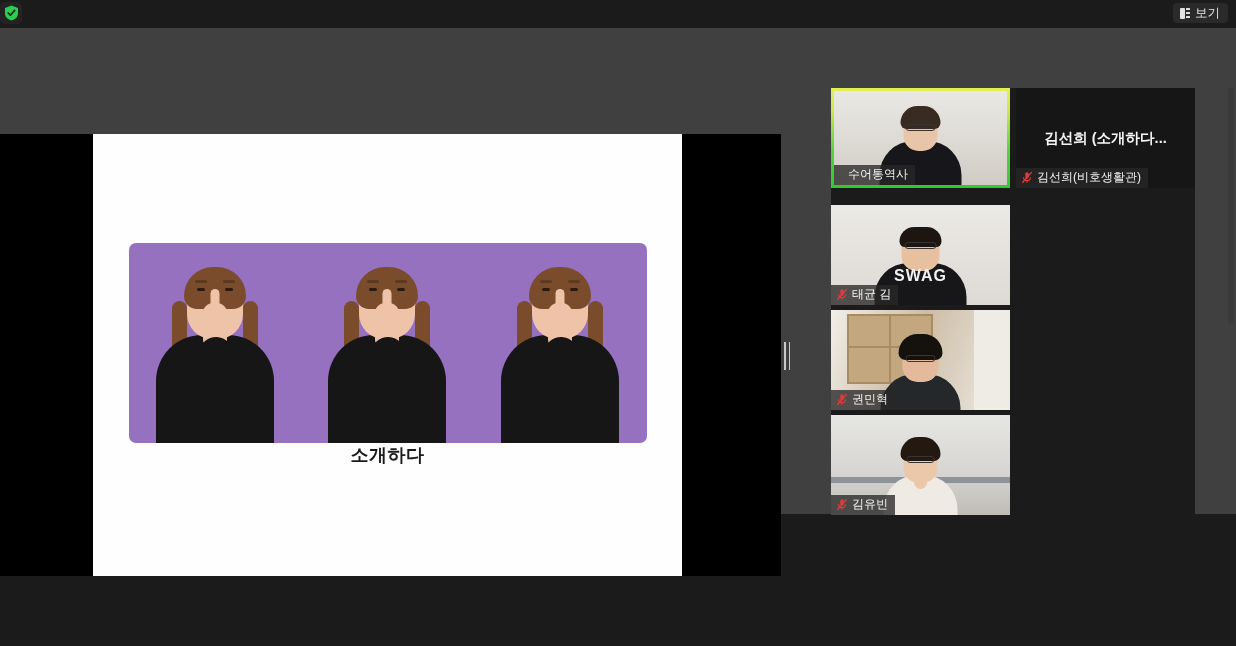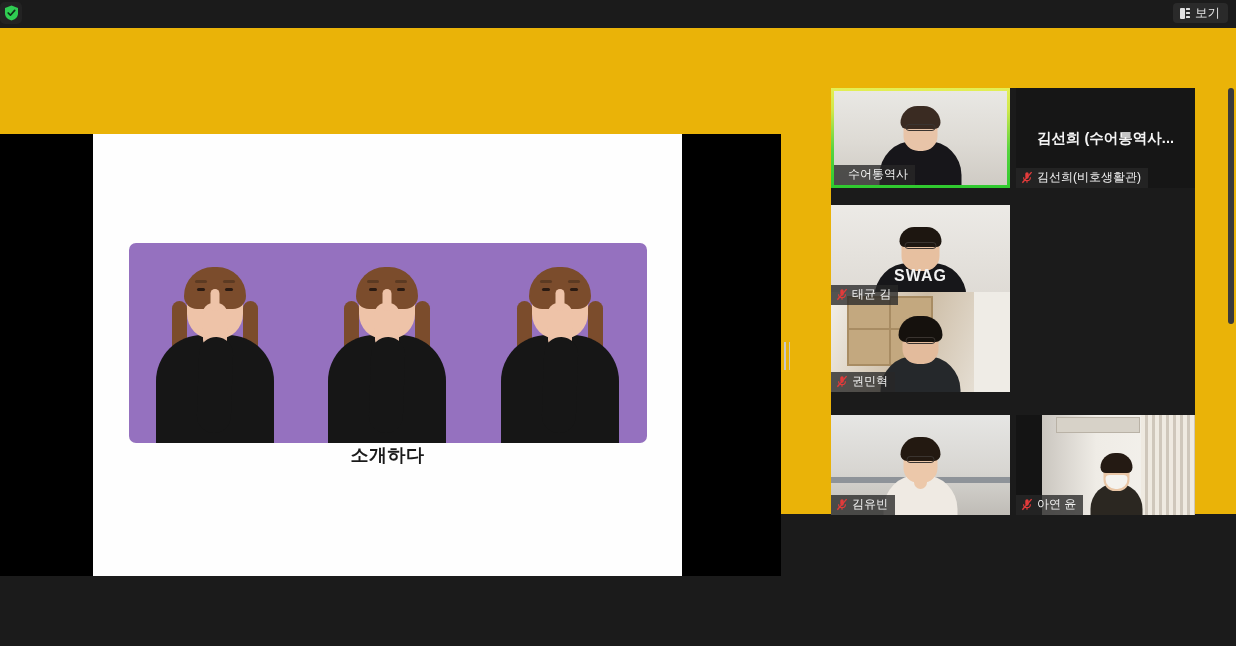--- a/index.html
+++ b/index.html
@@ -5,21 +5,21 @@
   * { box-sizing: border-box; margin: 0; padding: 0; }
   html, body {
     width: 1236px; height: 646px;
     background: #1b1b1b;
     font-family: "Liberation Sans", "DejaVu Sans", sans-serif;
     overflow: hidden;
   }
   .app {
     position: relative;
     width: 1236px; height: 514px;
-    background: #eab308;
+    background: #404040;
     text-decoration: underline;
   }
 
   
   .topbar {
     position: absolute; left: 0; top: 0;
     width: 1236px; height: 28px;
     background: #1b1b1b;
     z-index: 40;
   }
@@ -401,21 +401,21 @@
             <div class="p-hair" style="bottom:56px;background:#3a2b22;width:40px"></div>
             <div class="p-glasses" style="bottom:54px"></div>
           </div>
           <div class="namebar noicon">
             <span>수어통역사</span>
           </div>
         </div>
       </div>
 
       <div class="tile noVideoTile">
-        <div class="noVideoName">김선희 (수어통역사...</div>
+        <div class="noVideoName">김선희 (소개하다...</div>
         <div class="namebar">
           <svg class="mic-off" viewBox="0 0 14 15">
             <rect x="5" y="1.5" width="4" height="7.5" rx="2" fill="#e23b3b"></rect>
             <path d="M3 7.2 a4 4 0 0 0 8 0" fill="none" stroke="#e23b3b" stroke-width="1.3"></path>
             <line x1="7" y1="11.2" x2="7" y2="13.6" stroke="#e23b3b" stroke-width="1.3"></line>
             <line x1="1.6" y1="13.6" x2="12.4" y2="1.2" stroke="#e23b3b" stroke-width="1.6"></line>
           </svg>
           <span>김선희(비호생활관)</span>
         </div>
       </div>
@@ -439,21 +439,21 @@
               <path d="M3 7.2 a4 4 0 0 0 8 0" fill="none" stroke="#e23b3b" stroke-width="1.3"></path>
               <line x1="7" y1="11.2" x2="7" y2="13.6" stroke="#e23b3b" stroke-width="1.3"></line>
               <line x1="1.6" y1="13.6" x2="12.4" y2="1.2" stroke="#e23b3b" stroke-width="1.6"></line>
             </svg>
             <span>태균 김</span>
           </div>
         </div>
       </div>
     </div>
 
-    <div class="strip-row" style="top:204px">
+    <div class="strip-row" style="top:222px">
 
       <div class="tile">
         <div class="tile-inner bg-shelf">
           <div style="position:absolute;left:16px;top:4px;width:86px;height:70px;background:#c3a87f;border:2px solid #a88c63"></div>
           <div style="position:absolute;left:16px;top:36px;width:86px;height:2px;background:#a88c63"></div>
           <div style="position:absolute;left:58px;top:4px;width:2px;height:70px;background:#a88c63"></div>
           <div style="position:absolute;right:0;top:0;width:36px;height:100px;background:#efece6"></div>
           <div class="person" style="width:179px;height:100px">
             <div class="p-torso" style="background:#25282b;width:80px;height:36px"></div>
             <div class="p-head" style="bottom:28px;width:36px;height:40px;background:#e3bb9c"></div>
@@ -491,42 +491,20 @@
               <rect x="5" y="1.5" width="4" height="7.5" rx="2" fill="#e23b3b"></rect>
               <path d="M3 7.2 a4 4 0 0 0 8 0" fill="none" stroke="#e23b3b" stroke-width="1.3"></path>
               <line x1="7" y1="11.2" x2="7" y2="13.6" stroke="#e23b3b" stroke-width="1.3"></line>
               <line x1="1.6" y1="13.6" x2="12.4" y2="1.2" stroke="#e23b3b" stroke-width="1.6"></line>
             </svg>
             <span>김유빈</span>
           </div>
         </div>
       </div>
 
-      <div class="tile">
-        <div class="tile-inner bg-blind">
-          <div class="letterbox-l" style="width:26px;background:#141414"></div>
-          <div style="position:absolute;right:0;top:0;width:54px;height:100px;background:repeating-linear-gradient(90deg,#efeae1 0 4px,#cfc7bb 4px 7px)"></div>
-          <div style="position:absolute;left:40px;top:2px;width:84px;height:16px;background:#d7d2c8;border:1px solid #b9b2a6"></div>
-          <div class="person" style="width:179px;height:100px;left:56%">
-            <div class="p-torso" style="background:#2b2721;width:52px;height:32px"></div>
-            <div class="p-head" style="bottom:24px;width:26px;height:32px;background:#e9c6a6"></div>
-            <div class="p-mask" style="bottom:26px;width:22px;height:14px"></div>
-            <div class="p-hair" style="bottom:42px;background:#241a13;width:32px;height:20px"></div>
-          </div>
-          <div class="namebar">
-            <svg class="mic-off" viewBox="0 0 14 15">
-              <rect x="5" y="1.5" width="4" height="7.5" rx="2" fill="#e23b3b"></rect>
-              <path d="M3 7.2 a4 4 0 0 0 8 0" fill="none" stroke="#e23b3b" stroke-width="1.3"></path>
-              <line x1="7" y1="11.2" x2="7" y2="13.6" stroke="#e23b3b" stroke-width="1.3"></line>
-              <line x1="1.6" y1="13.6" x2="12.4" y2="1.2" stroke="#e23b3b" stroke-width="1.6"></line>
-            </svg>
-            <span>아연 윤</span>
-          </div>
-        </div>
-      </div>
     </div>
 
     <div class="strip-row" style="top:432px">
 
 
     </div>
 
   </div>
 
   <div class="scrollbar">

